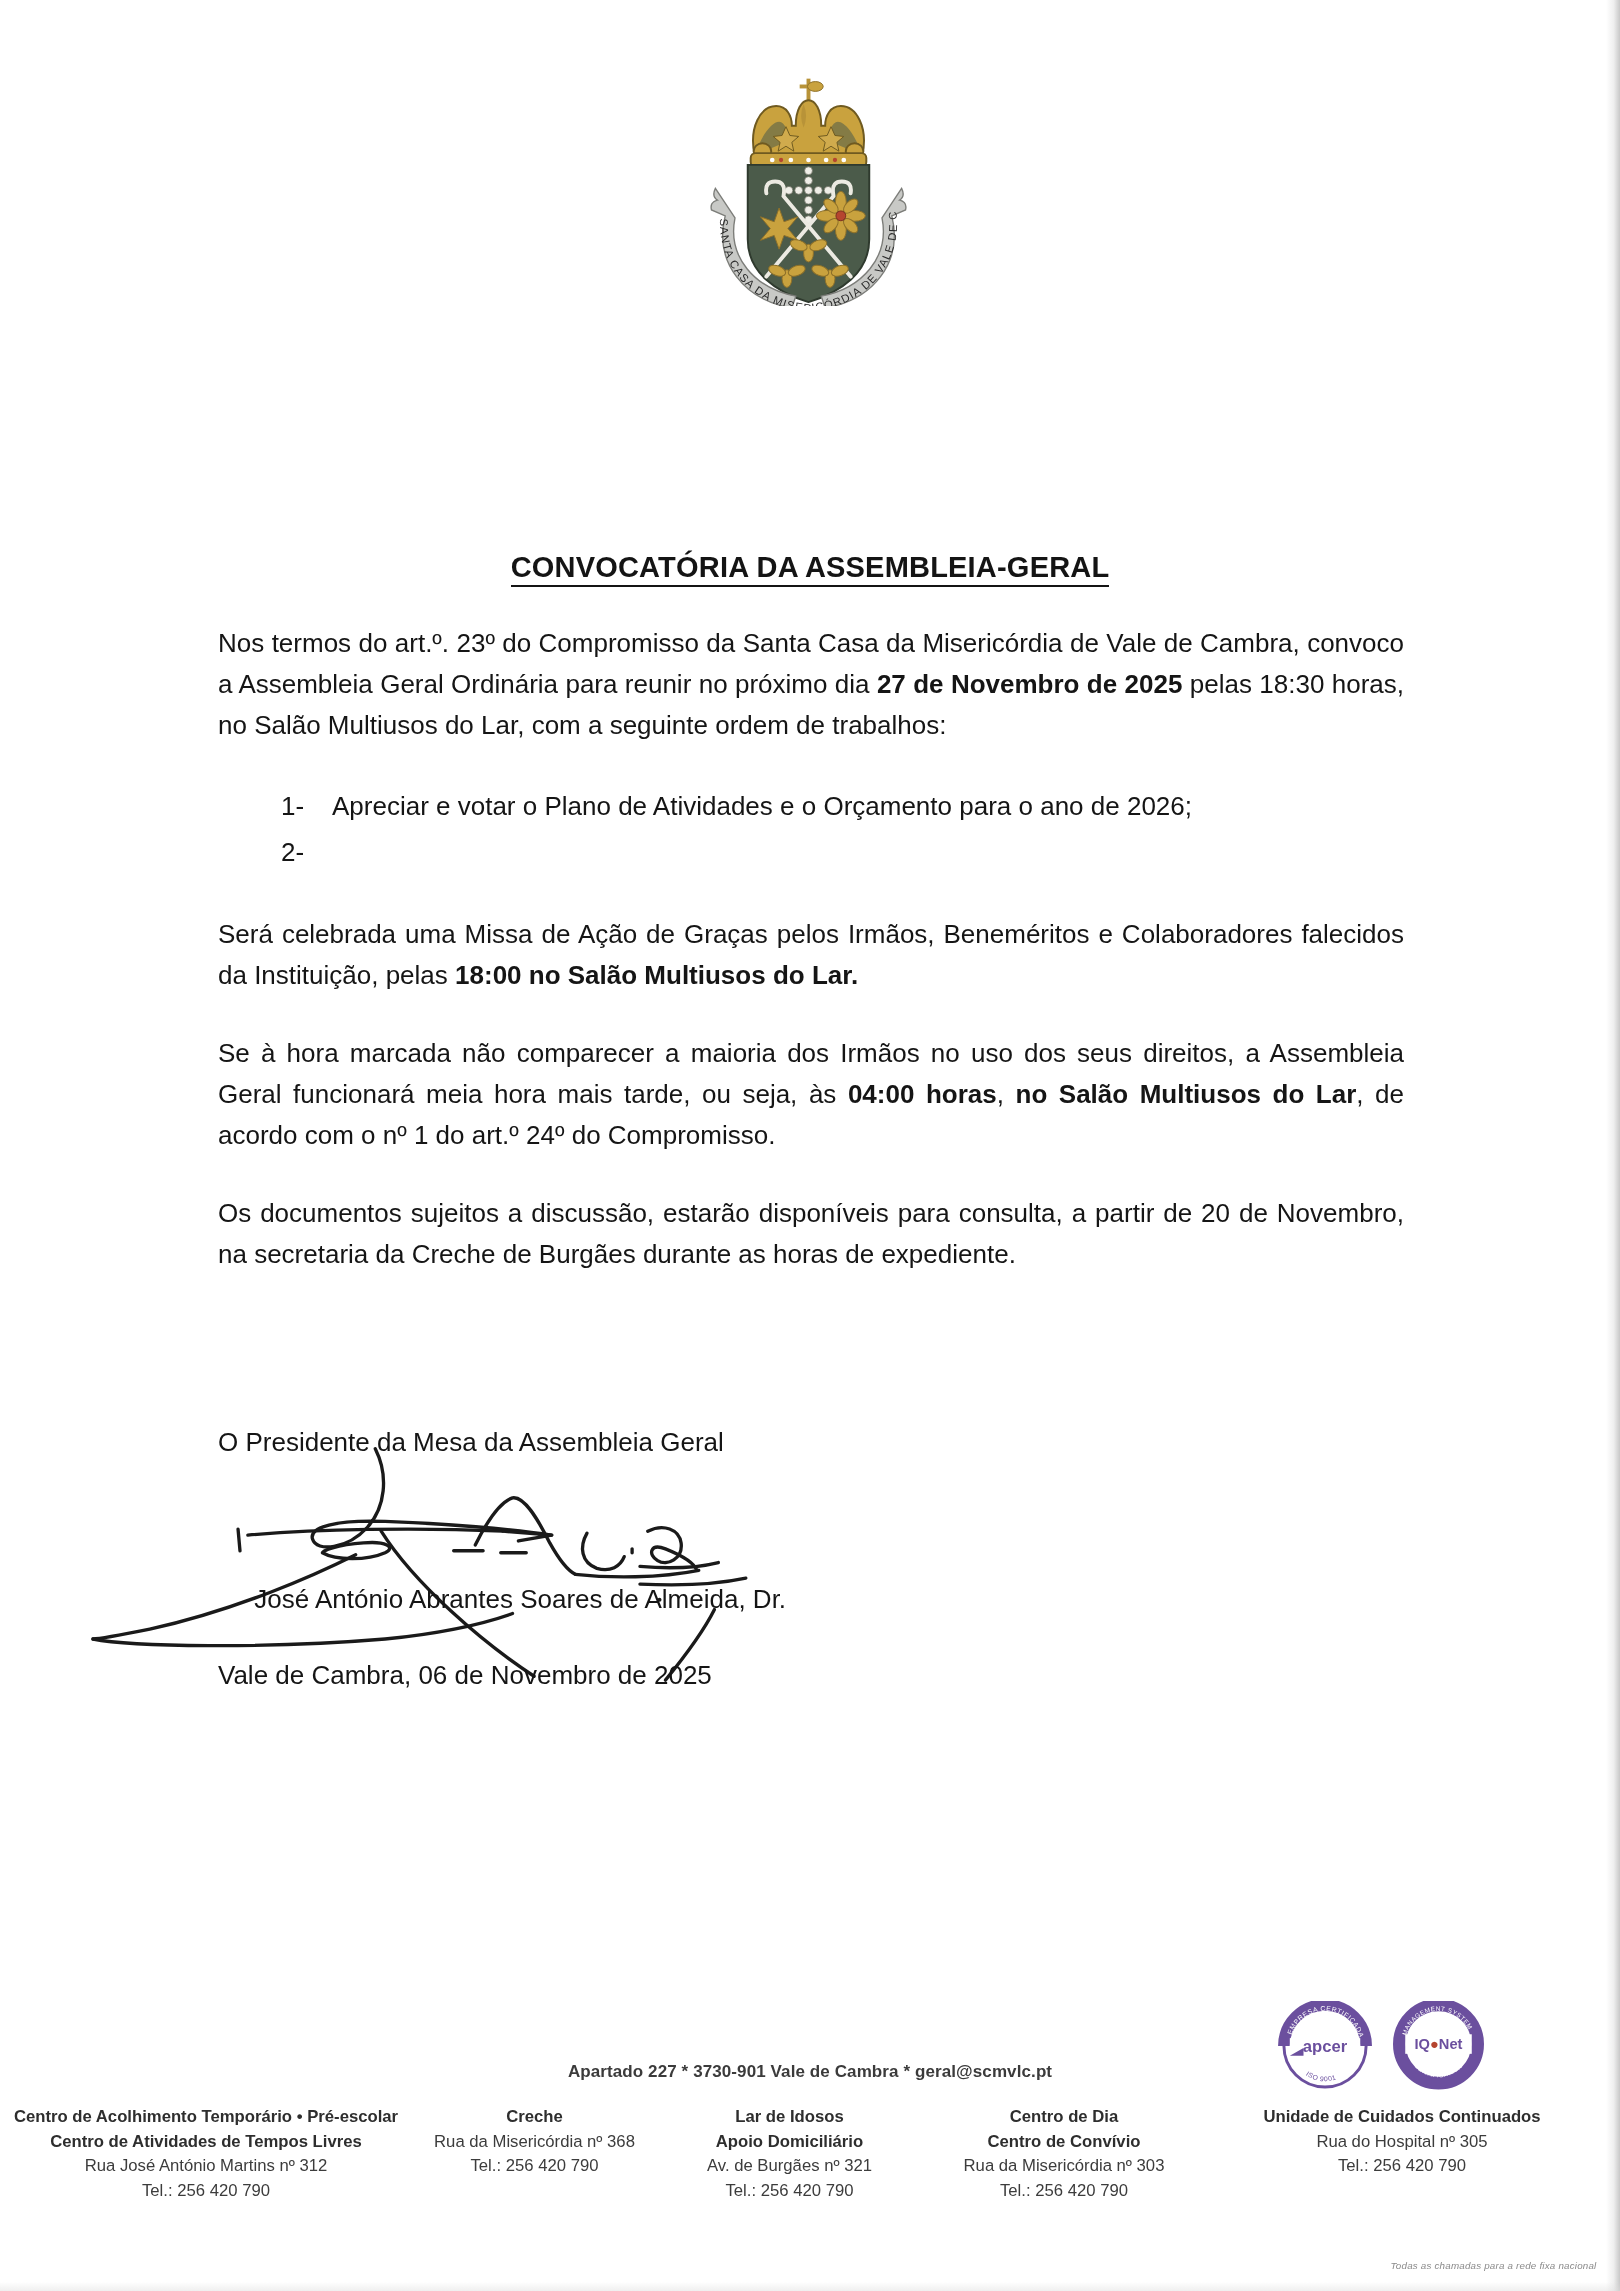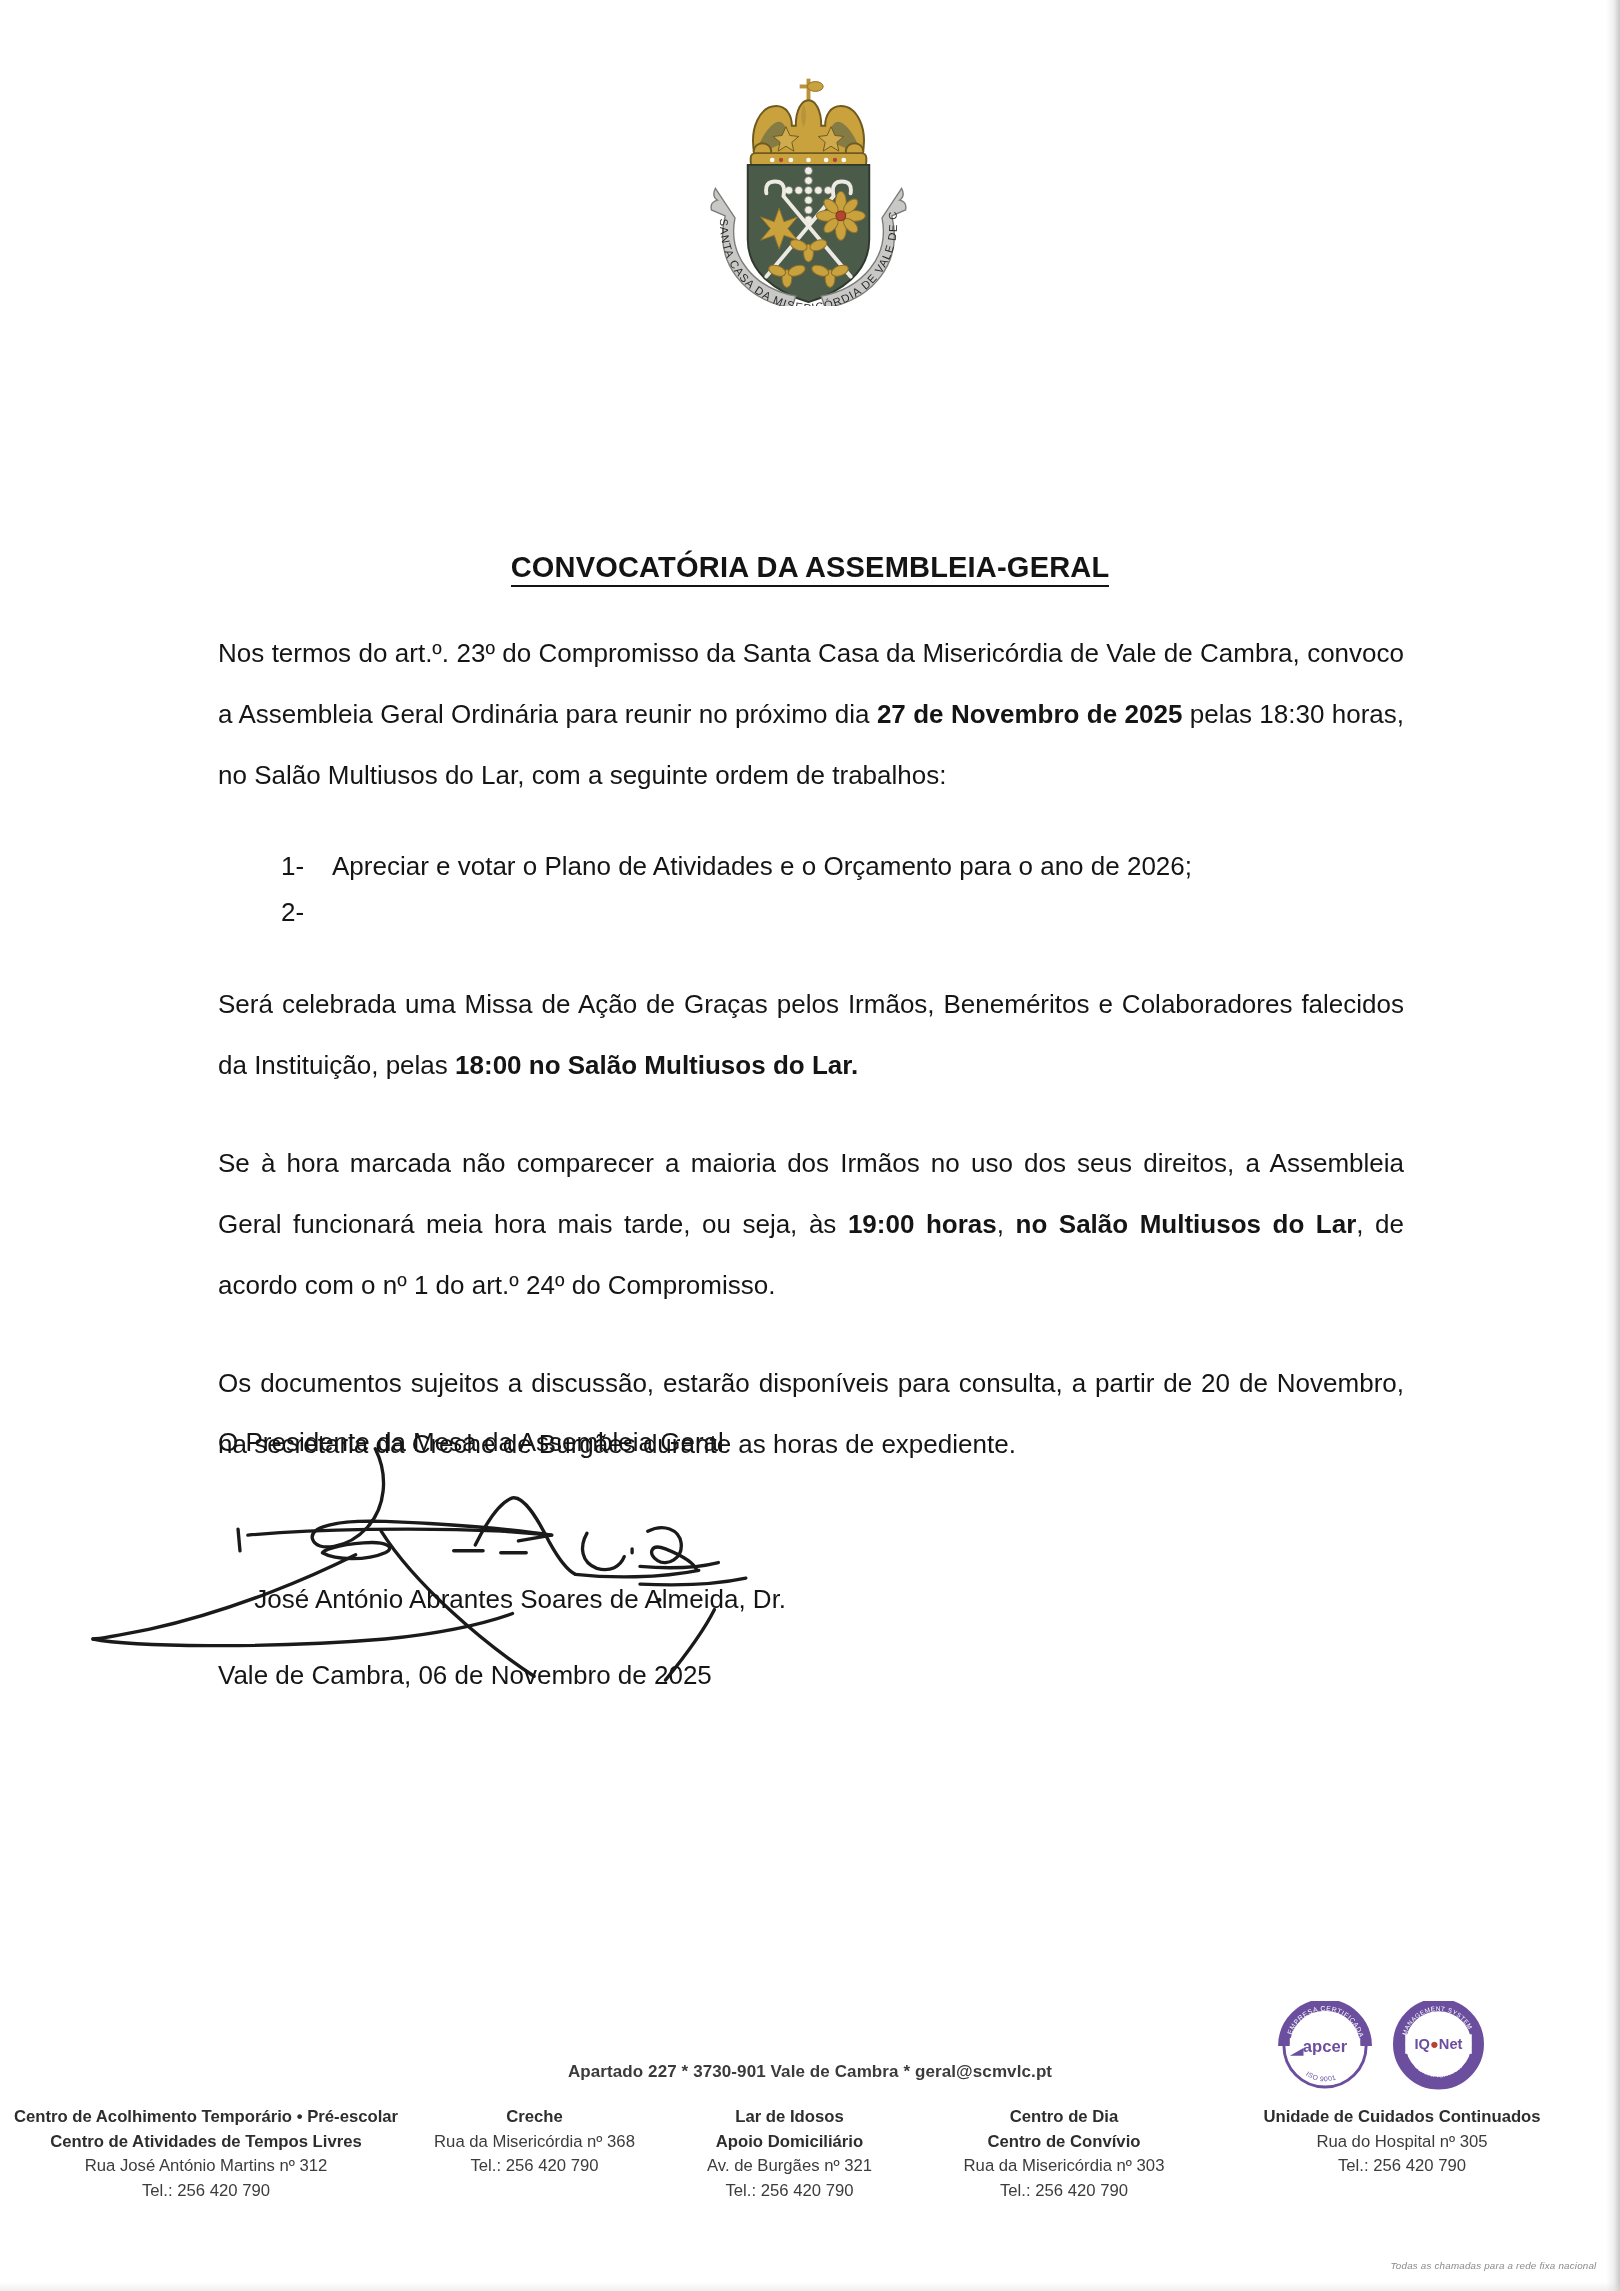--- a/index.html
+++ b/index.html
@@ -63,21 +63,21 @@
   
   #body-block {
     position: absolute;
     left: 218px;
     top: 623px;
     width: 1186px;
   }
   p.para {
     margin: 0 0 37px 0;
     font-size: 26px;
-    line-height: 61px;
+    line-height: 41px;
     text-align: justify;
     text-justify: inter-word;
     color: #151515;
   }
   p.para b { font-weight: bold; }
 
   ol.agenda {
     margin: 11.8px 0 39px 0;
     padding: 0;
     list-style: none;
@@ -312,21 +312,21 @@
         <span class="num">1-</span>
         <span>Apreciar e votar o Plano de Atividades e o Orçamento para o ano de 2026;</span>
       </li>
       <li>
         <span class="num">2-</span>
       </li>
     </ol>
 
     <p class="para"><span>Será celebrada uma Missa de Ação de Graças pelos Irmãos, Beneméritos e Colaboradores falecidos da Instituição, pelas </span><b>18:00 no Salão Multiusos do Lar.</b></p>
 
-    <p class="para"><span>Se à hora marcada não comparecer a maioria dos Irmãos no uso dos seus direitos, a Assembleia Geral funcionará meia hora mais tarde, ou seja, às </span><b>19:00 horas</b><span>, </span><b>no Salão Multiusos do Lar</b><span>, de acordo com o nº 1 do art.º 24º do Compromisso.</span></p>
+    <p class="para"><span>Se à hora marcada não comparecer a maioria dos Irmãos no uso dos seus direitos, a Assembleia Geral funcionará meia hora mais tarde, ou seja, às </span><b>04:00 horas</b><span>, </span><b>no Salão Multiusos do Lar</b><span>, de acordo com o nº 1 do art.º 24º do Compromisso.</span></p>
 
     <p class="para">Os documentos sujeitos a discussão, estarão disponíveis para consulta, a partir de 20 de Novembro, na secretaria da Creche de Burgães durante as horas de expediente.</p>
   </div>
 
   <div id="sign-area">
     <div id="sign-role">O Presidente da Mesa da Assembleia Geral</div>
     <svg id="sign-svg" viewBox="0 0 760 260">
       <g fill="none" stroke="#1a1a1a" stroke-width="3.4" stroke-linecap="round" stroke-linejoin="round">
         <path d="M290 12 C304 40, 300 72, 282 92 C262 114, 230 118, 226 104 C222 92, 250 84, 300 86 C360 88, 430 94, 470 100"></path>
         <path d="M160 100 C230 94, 330 92, 420 96"></path>

